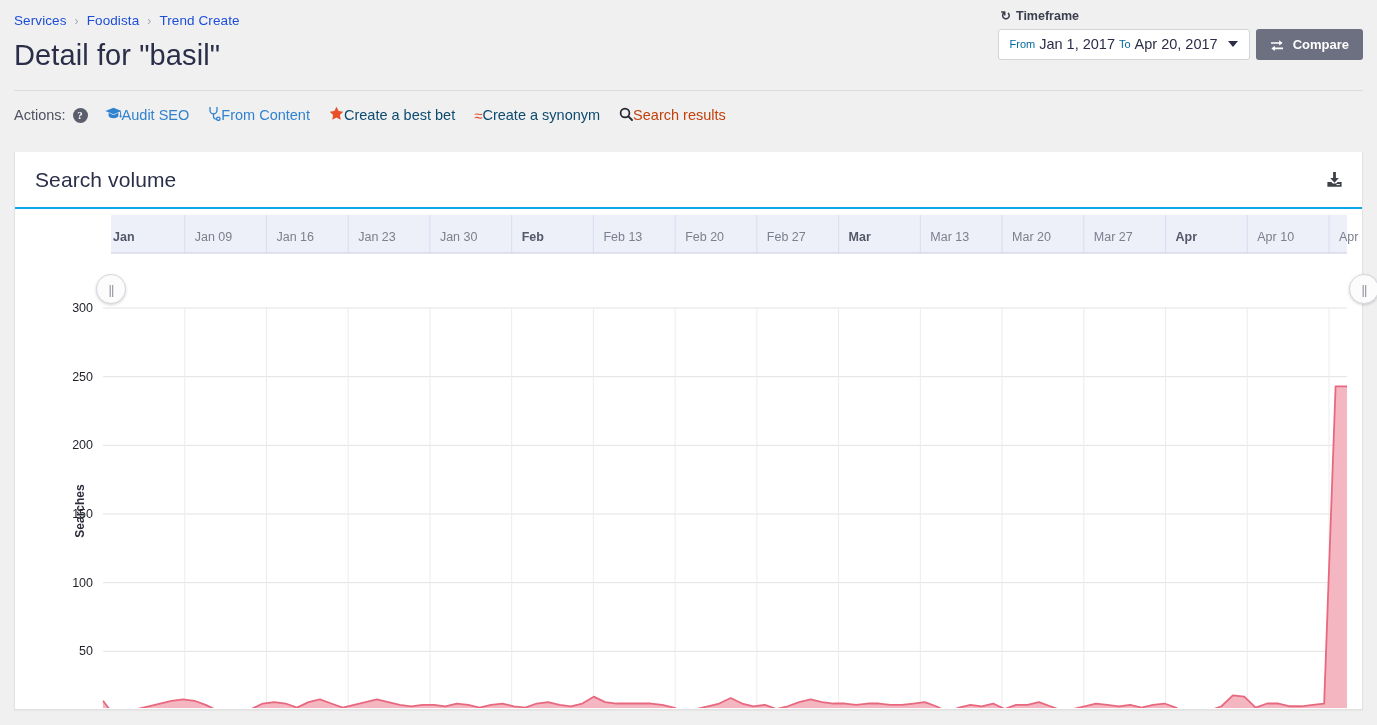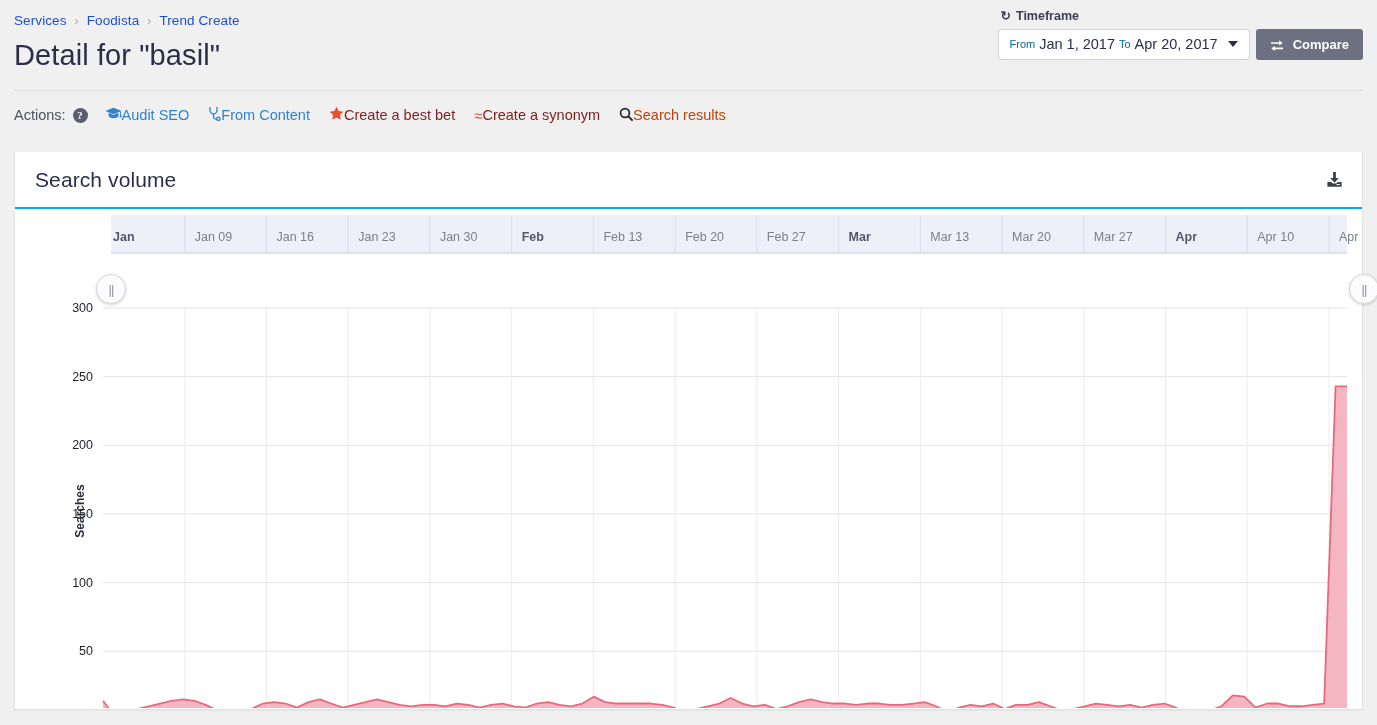--- a/index.html
+++ b/index.html
@@ -134,21 +134,21 @@
     display: inline-flex;
     align-items: center;
     text-decoration: none;
     margin-right: 19px;
     white-space: nowrap;
     cursor: pointer;
   }
   .action-link .lbl { font-size: 14.5px; }
   .action-blue .lbl { color: #3182ce; }
   .action-blue svg, .action-blue .gi { color: #3182ce; fill: #3182ce; }
-  .action-red .lbl { color: #7f1d1d; }
+  .action-red .lbl { color: #0c4a6e; }
   .action-red svg, .action-red .gi { color: #e8502a; fill: #e8502a; }
   .action-dark .lbl { color: #c2410c; }
   .action-dark svg { fill: #24262f; }
   .gi { font-size: 15px; line-height: 1; }
 
   
   .card {
     position: absolute;
     left: 14px;
     top: 152px;

